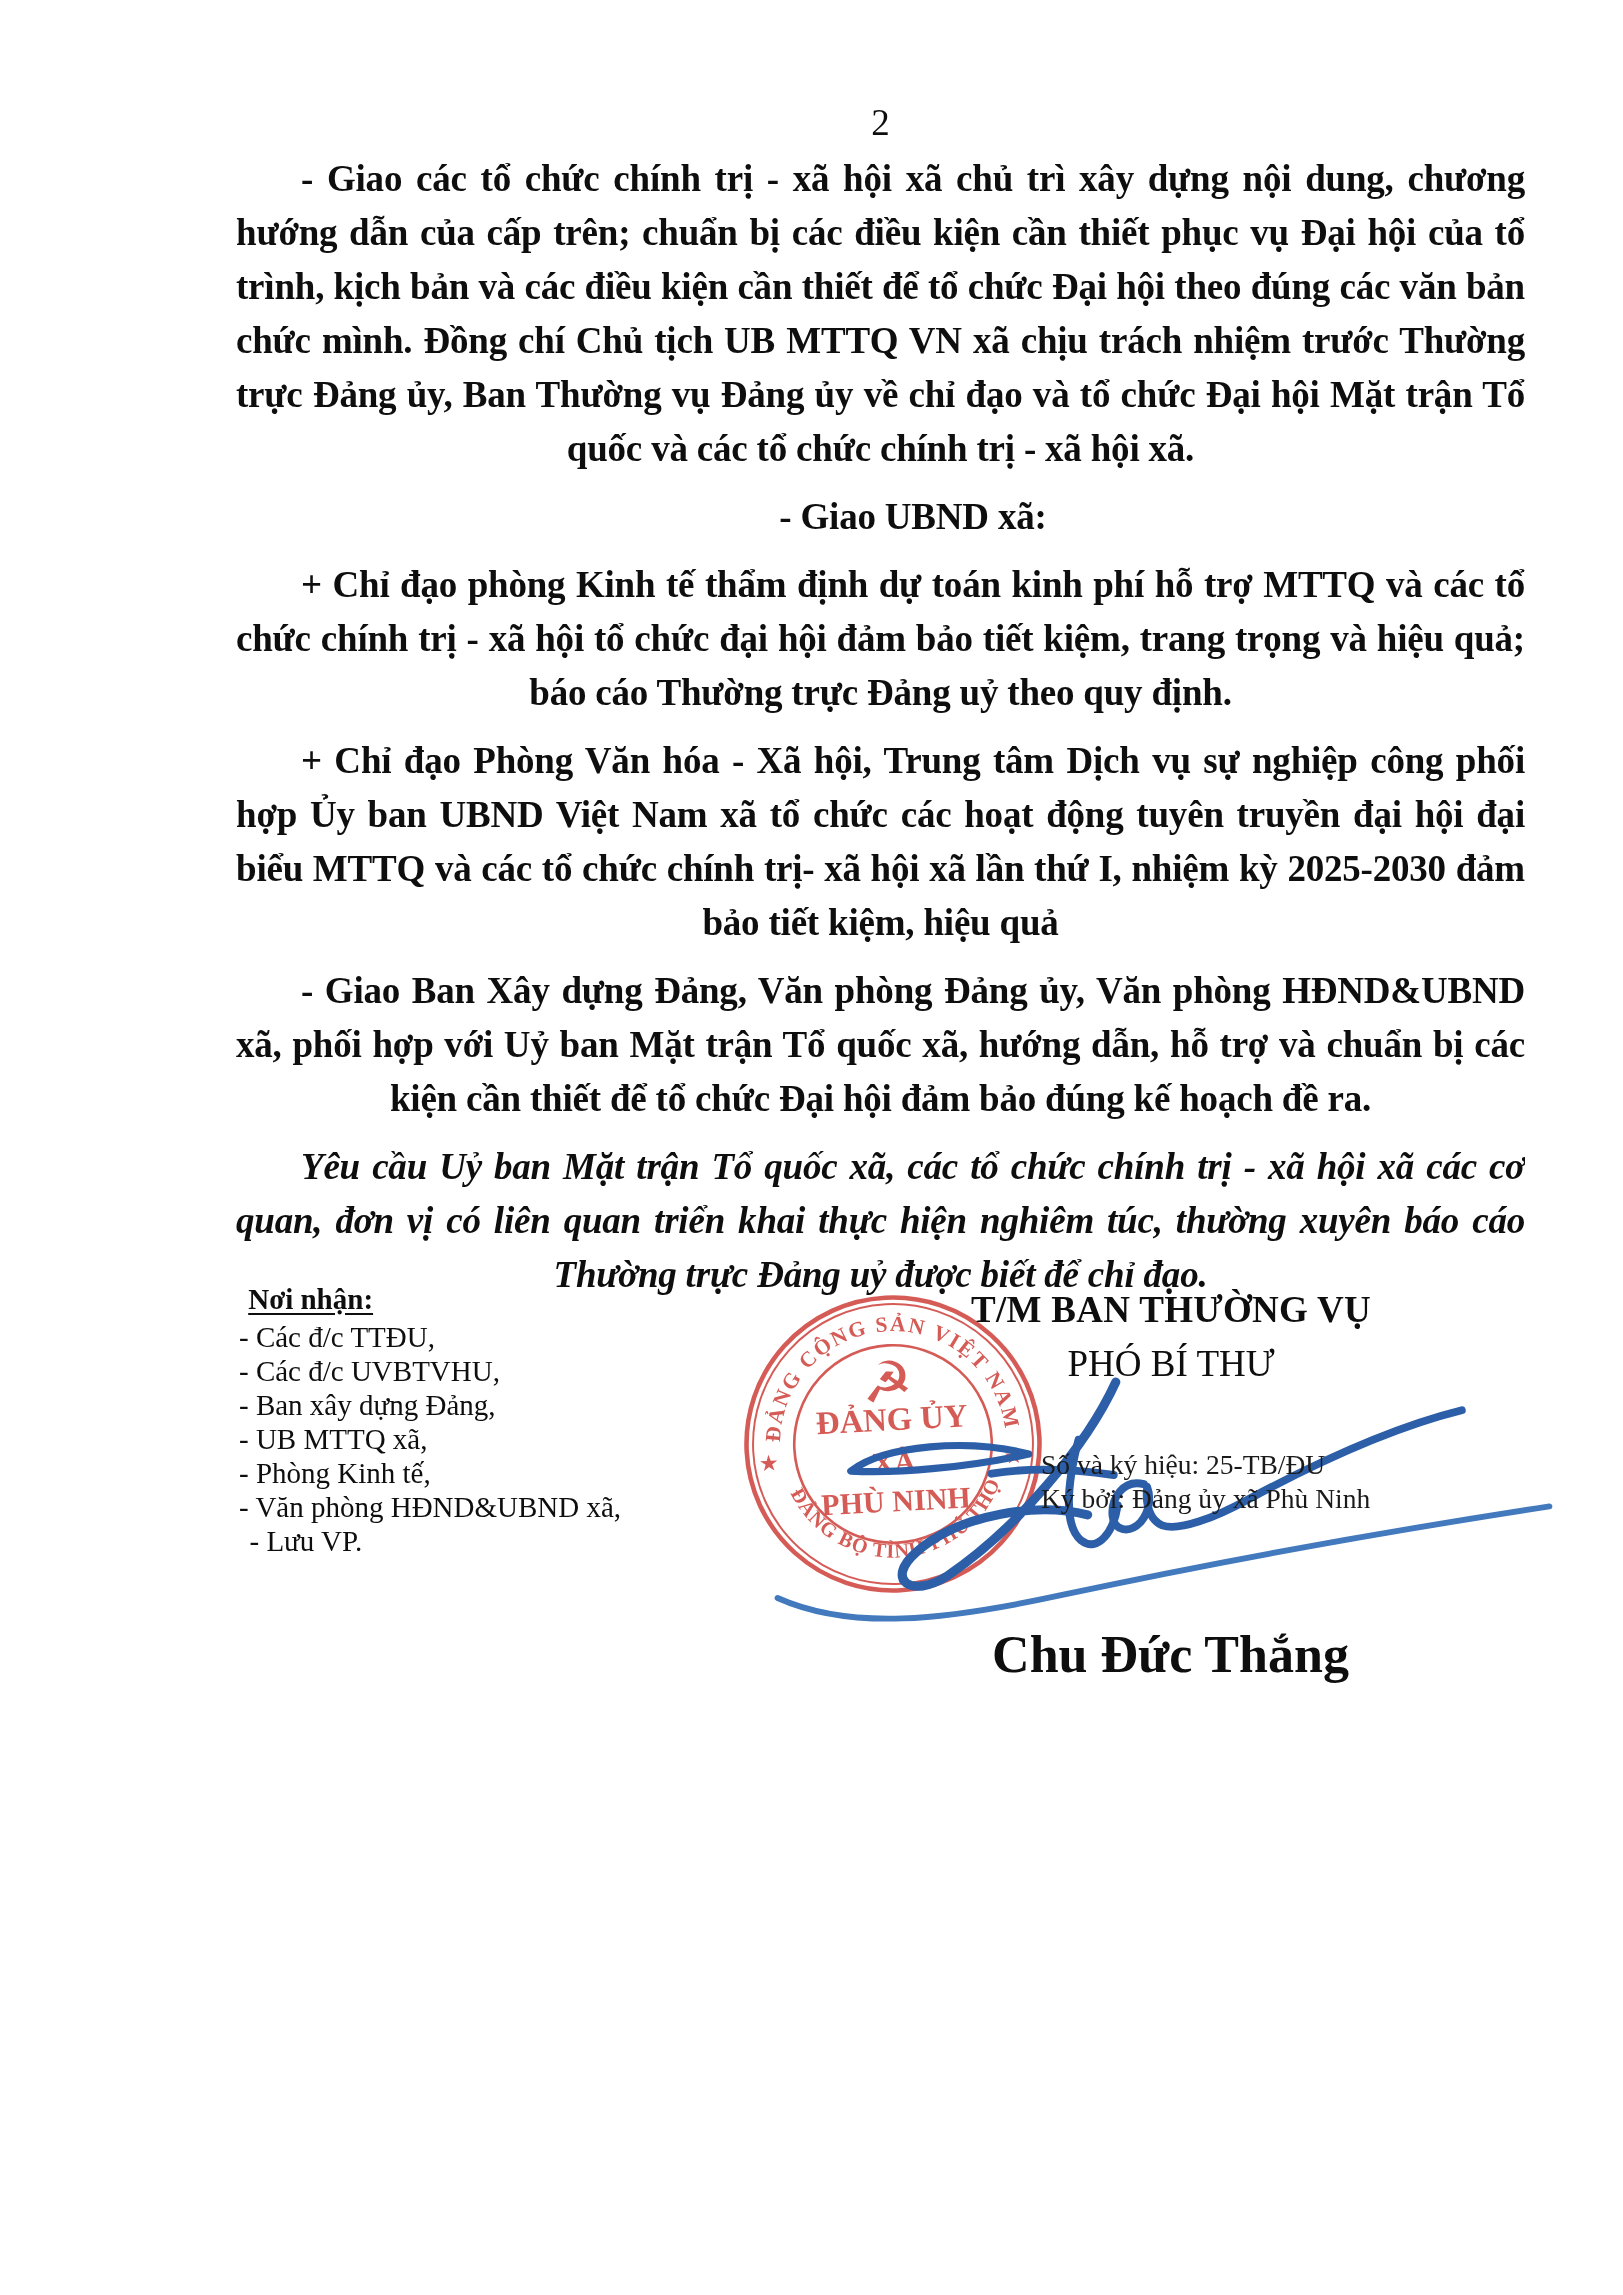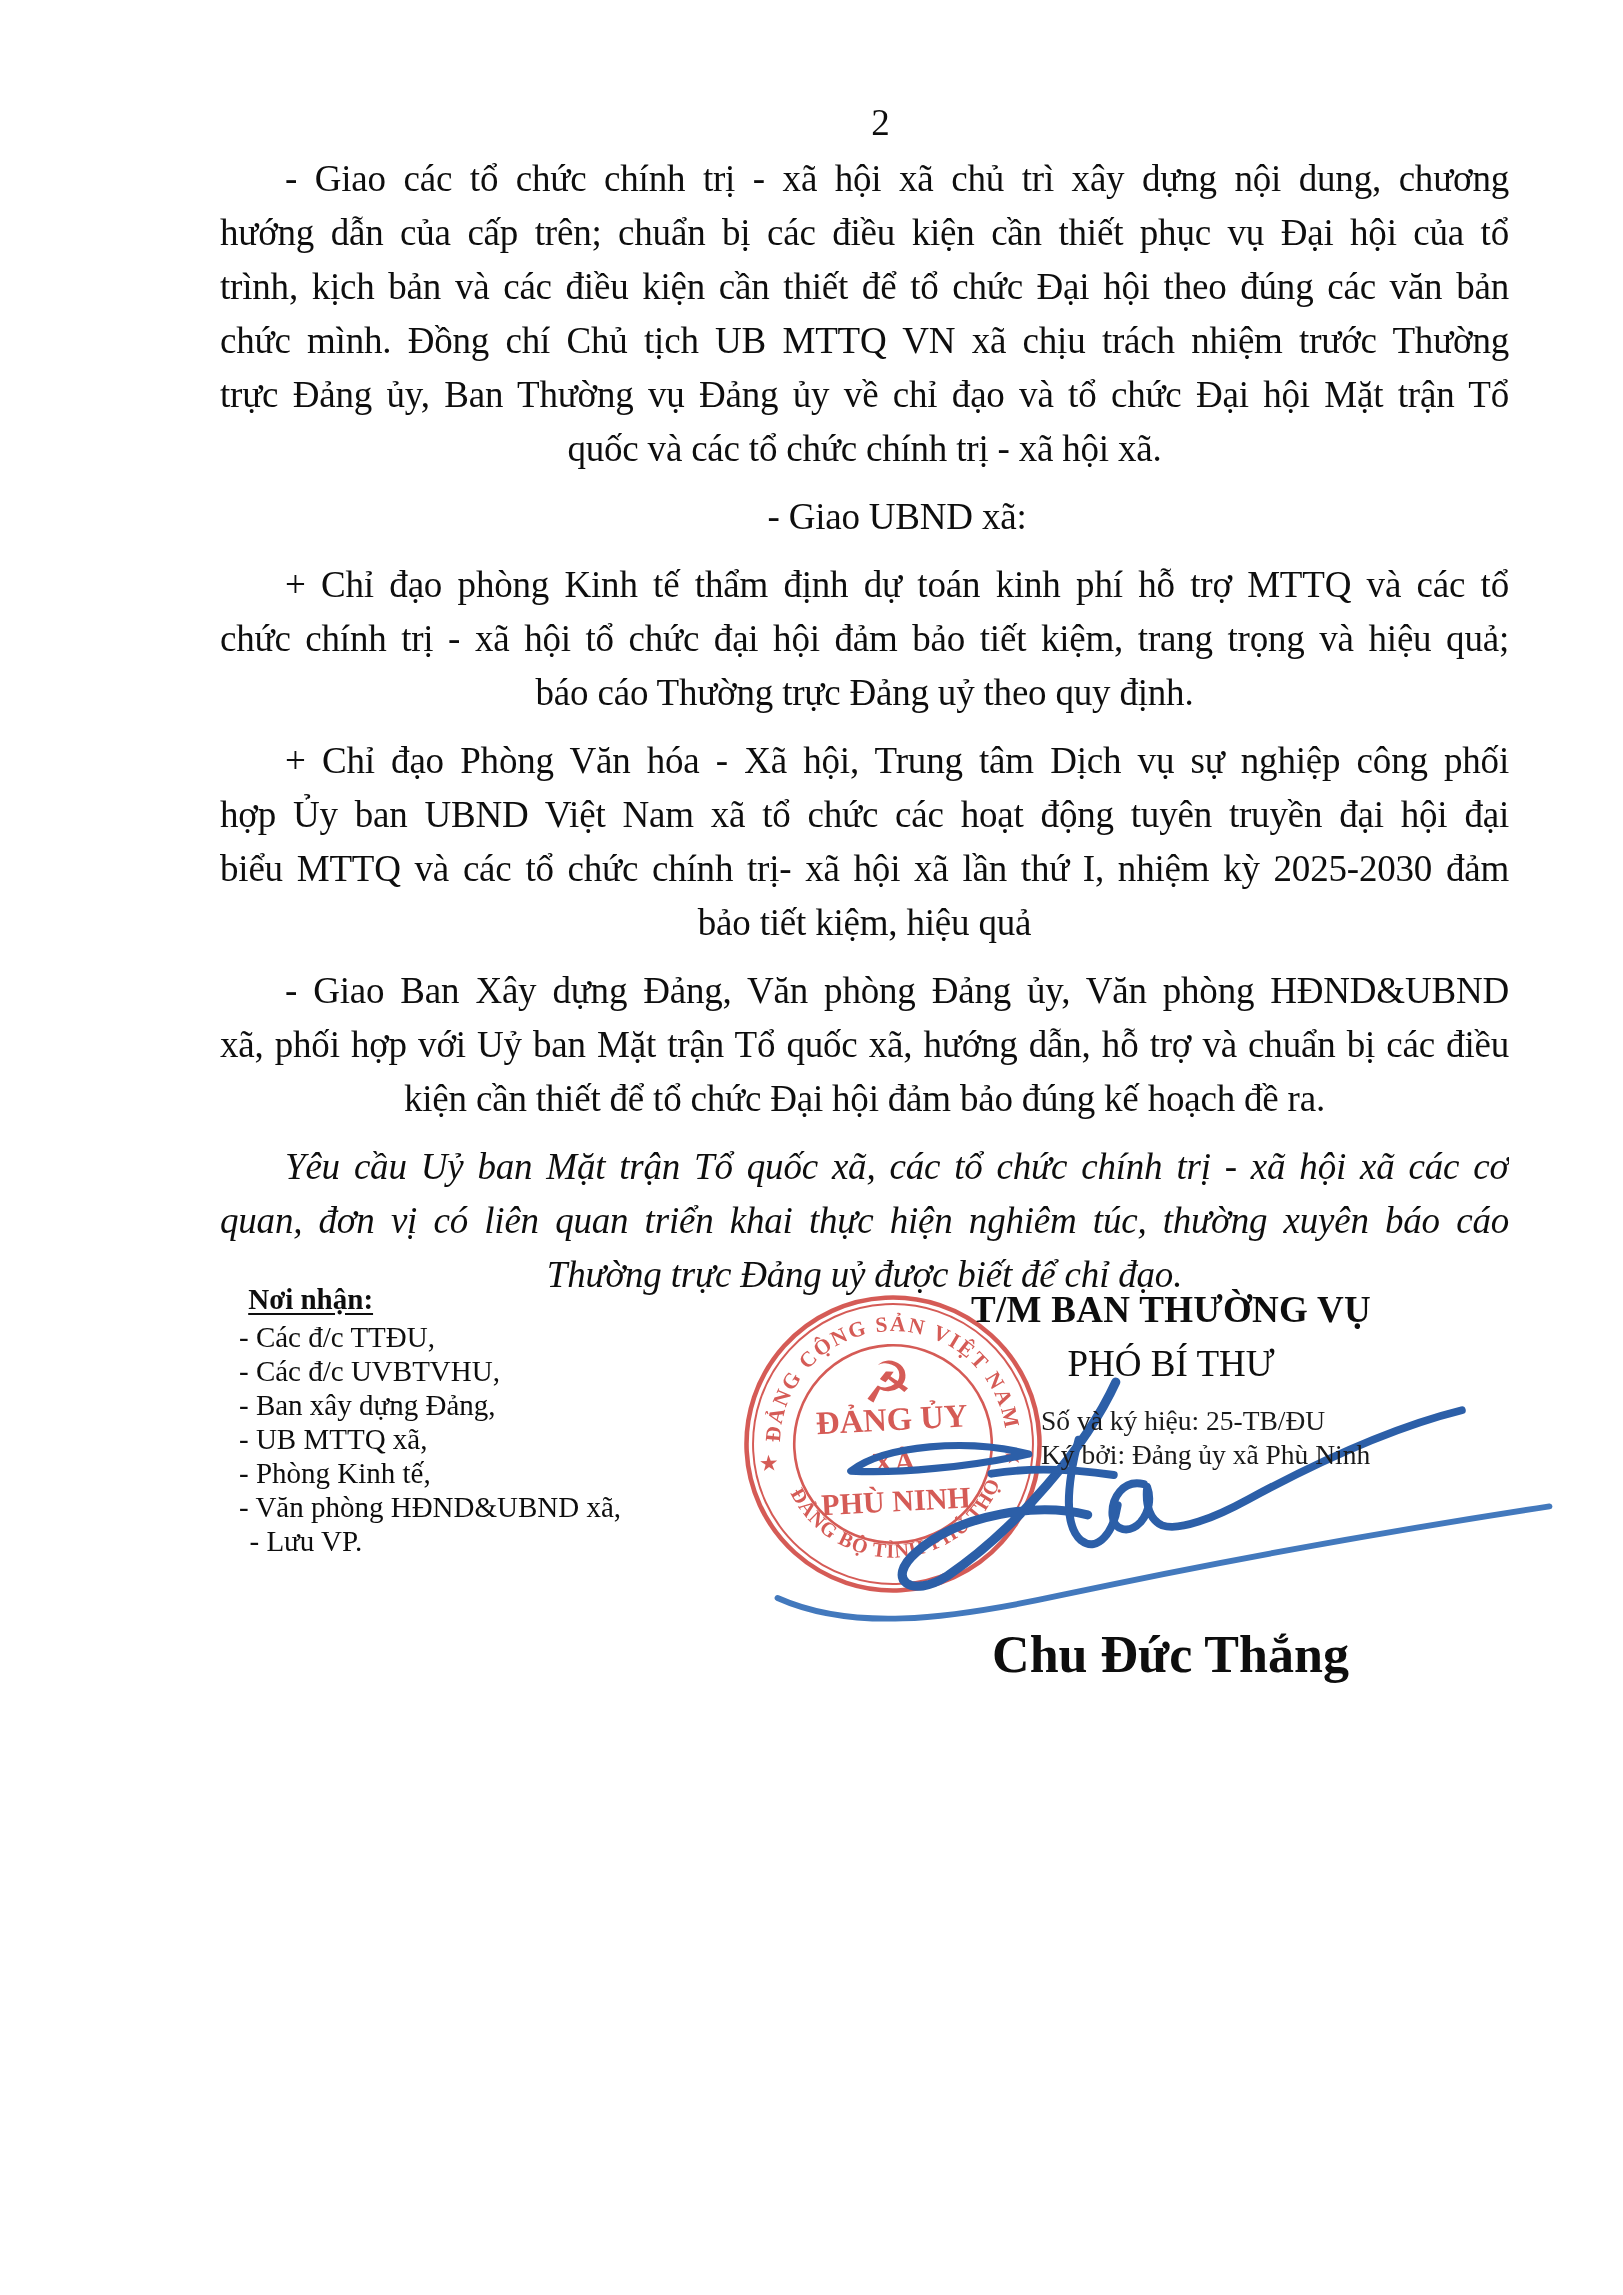--- a/index.html
+++ b/index.html
@@ -5,37 +5,37 @@
   html,body{margin:0;padding:0;background:#777;}
   .page{
     position:relative;width:1623px;height:2295px;background:#ffffff;
     font-family:"Liberation Serif","DejaVu Serif",serif;color:#0e0e0e;
     overflow:hidden;margin:0 auto;
   }
   
   .pageno{position:absolute;left:236px;top:96px;width:1289px;height:54px;
     line-height:54px;text-align:center;font-size:37px;}
   
-  .body-text{position:absolute;left:220px;top:152px;width:1289px;font-size:37px;letter-spacing:-0.2px;}
+  .body-text{position:absolute;left:236px;top:152px;width:1289px;font-size:37px;letter-spacing:-0.2px;font-weight:bold;}
   .line{height:54px;line-height:54px;text-align:center;white-space:nowrap;overflow:hidden;}
   .line.j{white-space:normal;text-align:justify;text-align-last:justify;}
   .line.ind{text-indent:65px;}
   .line.it{font-style:italic;}
   .line.pstart{margin-top:14px;}
   
   .recipients{position:absolute;left:239px;top:1283px;width:654px;font-size:29px;line-height:34px;}
   .recipients .head{font-weight:bold;text-decoration:underline;text-underline-offset:3.9px;
     padding-left:9.2px;line-height:33px;margin-bottom:3.9px;}
   .recipient-item{white-space:nowrap;}
   .recipient-item:last-child{padding-left:10.5px;}
   
   .sig-head{position:absolute;left:903px;top:1283px;width:536px;text-align:center;
     font-size:37px;line-height:54px;z-index:4;}
   .sig-head .org{font-weight:bold;letter-spacing:0.3px;}
-  .sig-meta{position:absolute;left:1041px;top:1404px;font-size:27.5px;line-height:34px;
+  .sig-meta{position:absolute;left:1041px;top:1448px;font-size:27.5px;line-height:34px;
     z-index:4;color:#1a1a1a;}
   .signer{position:absolute;left:909px;top:1630px;width:523px;text-align:center;
     font-size:52px;font-weight:bold;line-height:50px;z-index:5;}
   .stamp-wrap{position:absolute;left:738px;top:1289px;width:310px;height:310px;z-index:2;}
   .sig-svg{position:absolute;left:746px;top:1335px;width:818px;height:314px;z-index:3;}
 </style>
 </head>
 <body>
 
 <div class="page">

